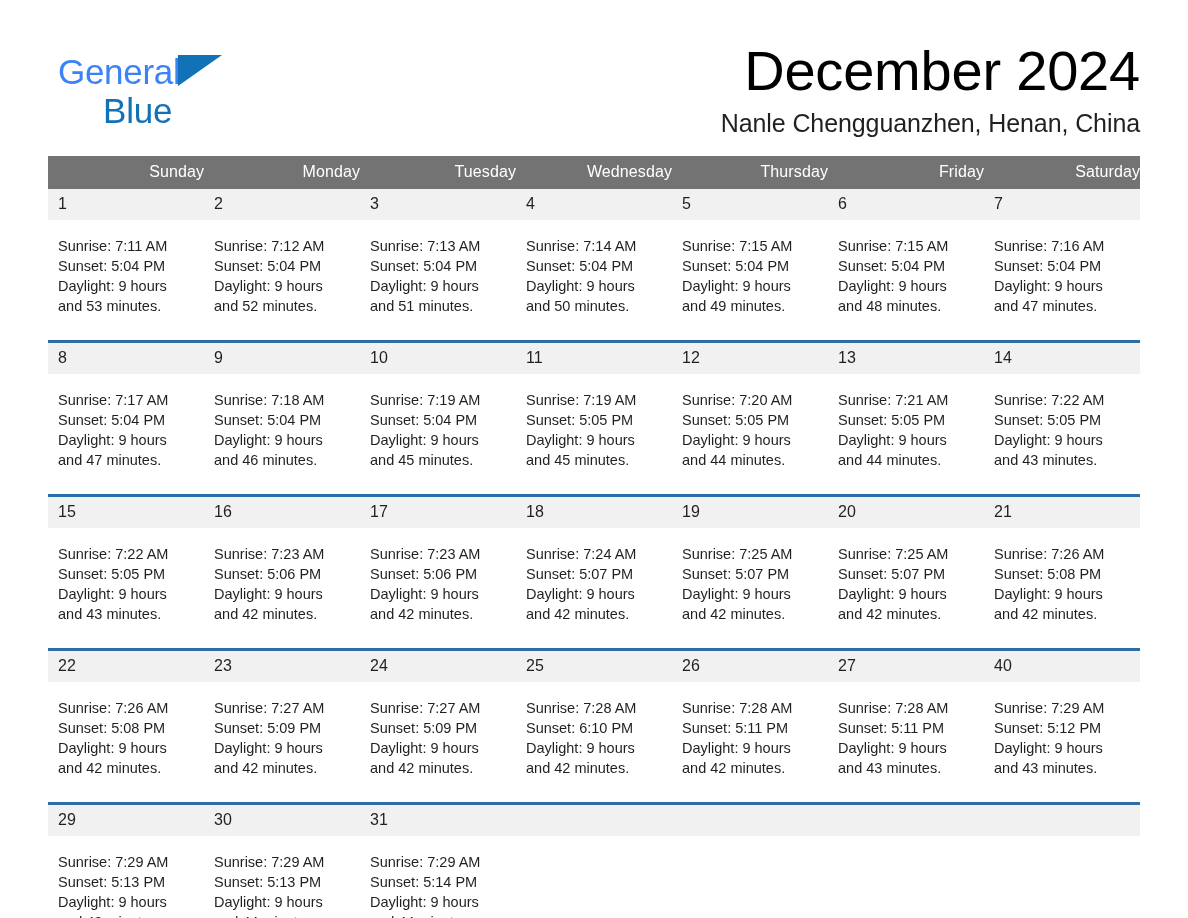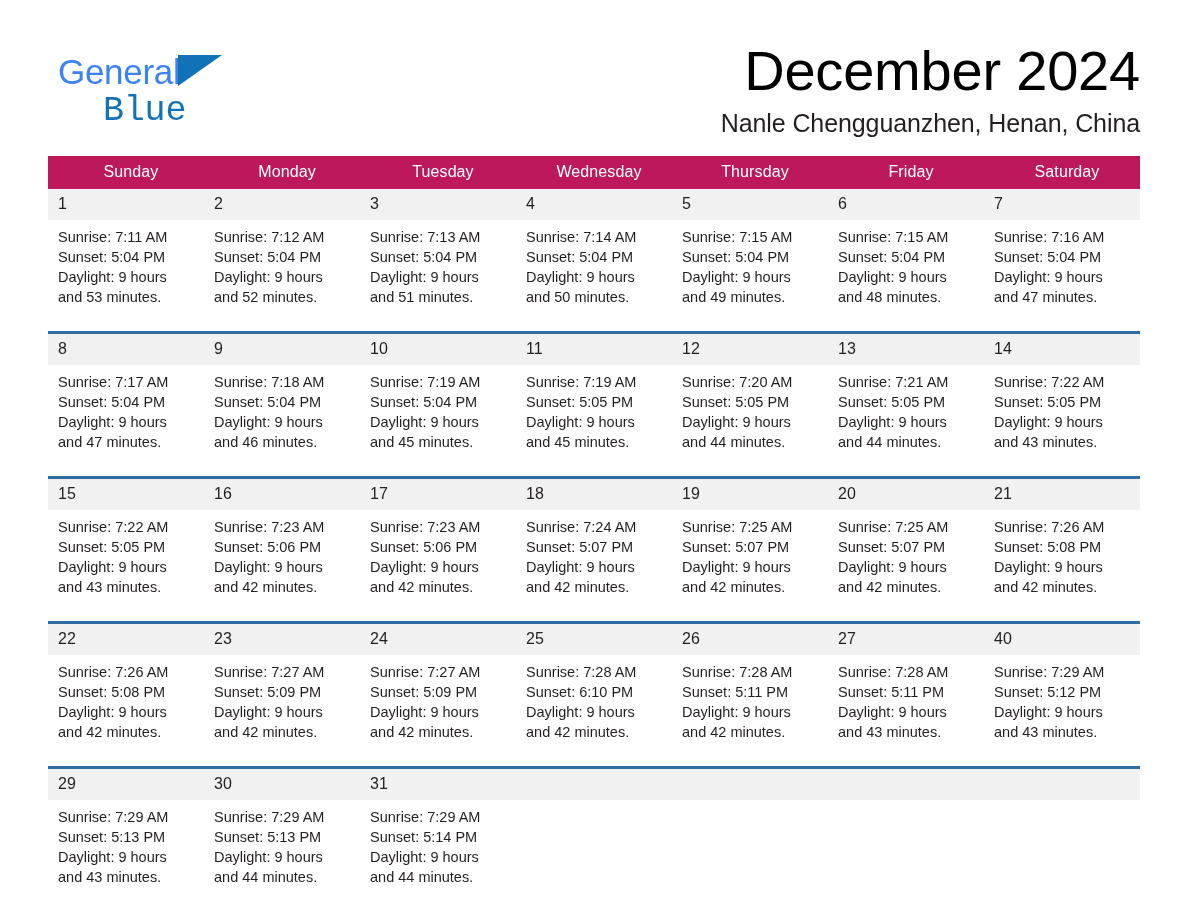--- a/index.html
+++ b/index.html
@@ -57,21 +57,20 @@
     height: 0;
     border-left: 44px solid #1272b8;
     border-bottom: 31px solid transparent;
   }
   .brand-line2 {
     position: relative;
     margin-top: -4px;
     padding-left: 45px;
     height: 44px;
     line-height: 44px;
-    font-family: Liberation Mono, monospace;
   }
   .brand-blue {
     font-size: 35px;
     color: #1272b8;
     letter-spacing: -0.2px;
   }
 
   .title-block {
     position: absolute;
     right: 0;
@@ -101,25 +100,25 @@
     position: absolute;
     left: 48px;
     top: 156px;
     width: 1092px;
     border-collapse: collapse;
     table-layout: fixed;
   }
   .calendar col { width: 156px; }
 
   .calendar thead th {
-    background: #be185d;
+    background: #737373;
     color: #ffffff;
     font-size: 16px;
     font-weight: normal;
-    text-align: center;
+    text-align: right;
     padding: 6px 0 7px 10px;
     height: 20px;
     letter-spacing: 0.1px;
   }
 
   .week-row td {
     vertical-align: top;
     padding: 0;
     border-top: 3px solid #2e6da4;
     background: #ffffff;
@@ -133,21 +132,21 @@
     font-size: 16px;
     line-height: 22px;
     padding: 4px 0 5px 10px;
     color: #231f20;
     min-height: 22px;
   }
   .daynum.empty {
     color: transparent;
   }
   .cell-body {
-    padding: 7px 8px 16px 10px;
+    padding: 16px 8px 16px 10px;
     min-height: 88px;
   }
   .cell-line {
     font-size: 14.5px;
     line-height: 20px;
     color: #231f20;
     white-space: nowrap;
   }
   td.blank .cell-body { min-height: 88px; }
 </style>

